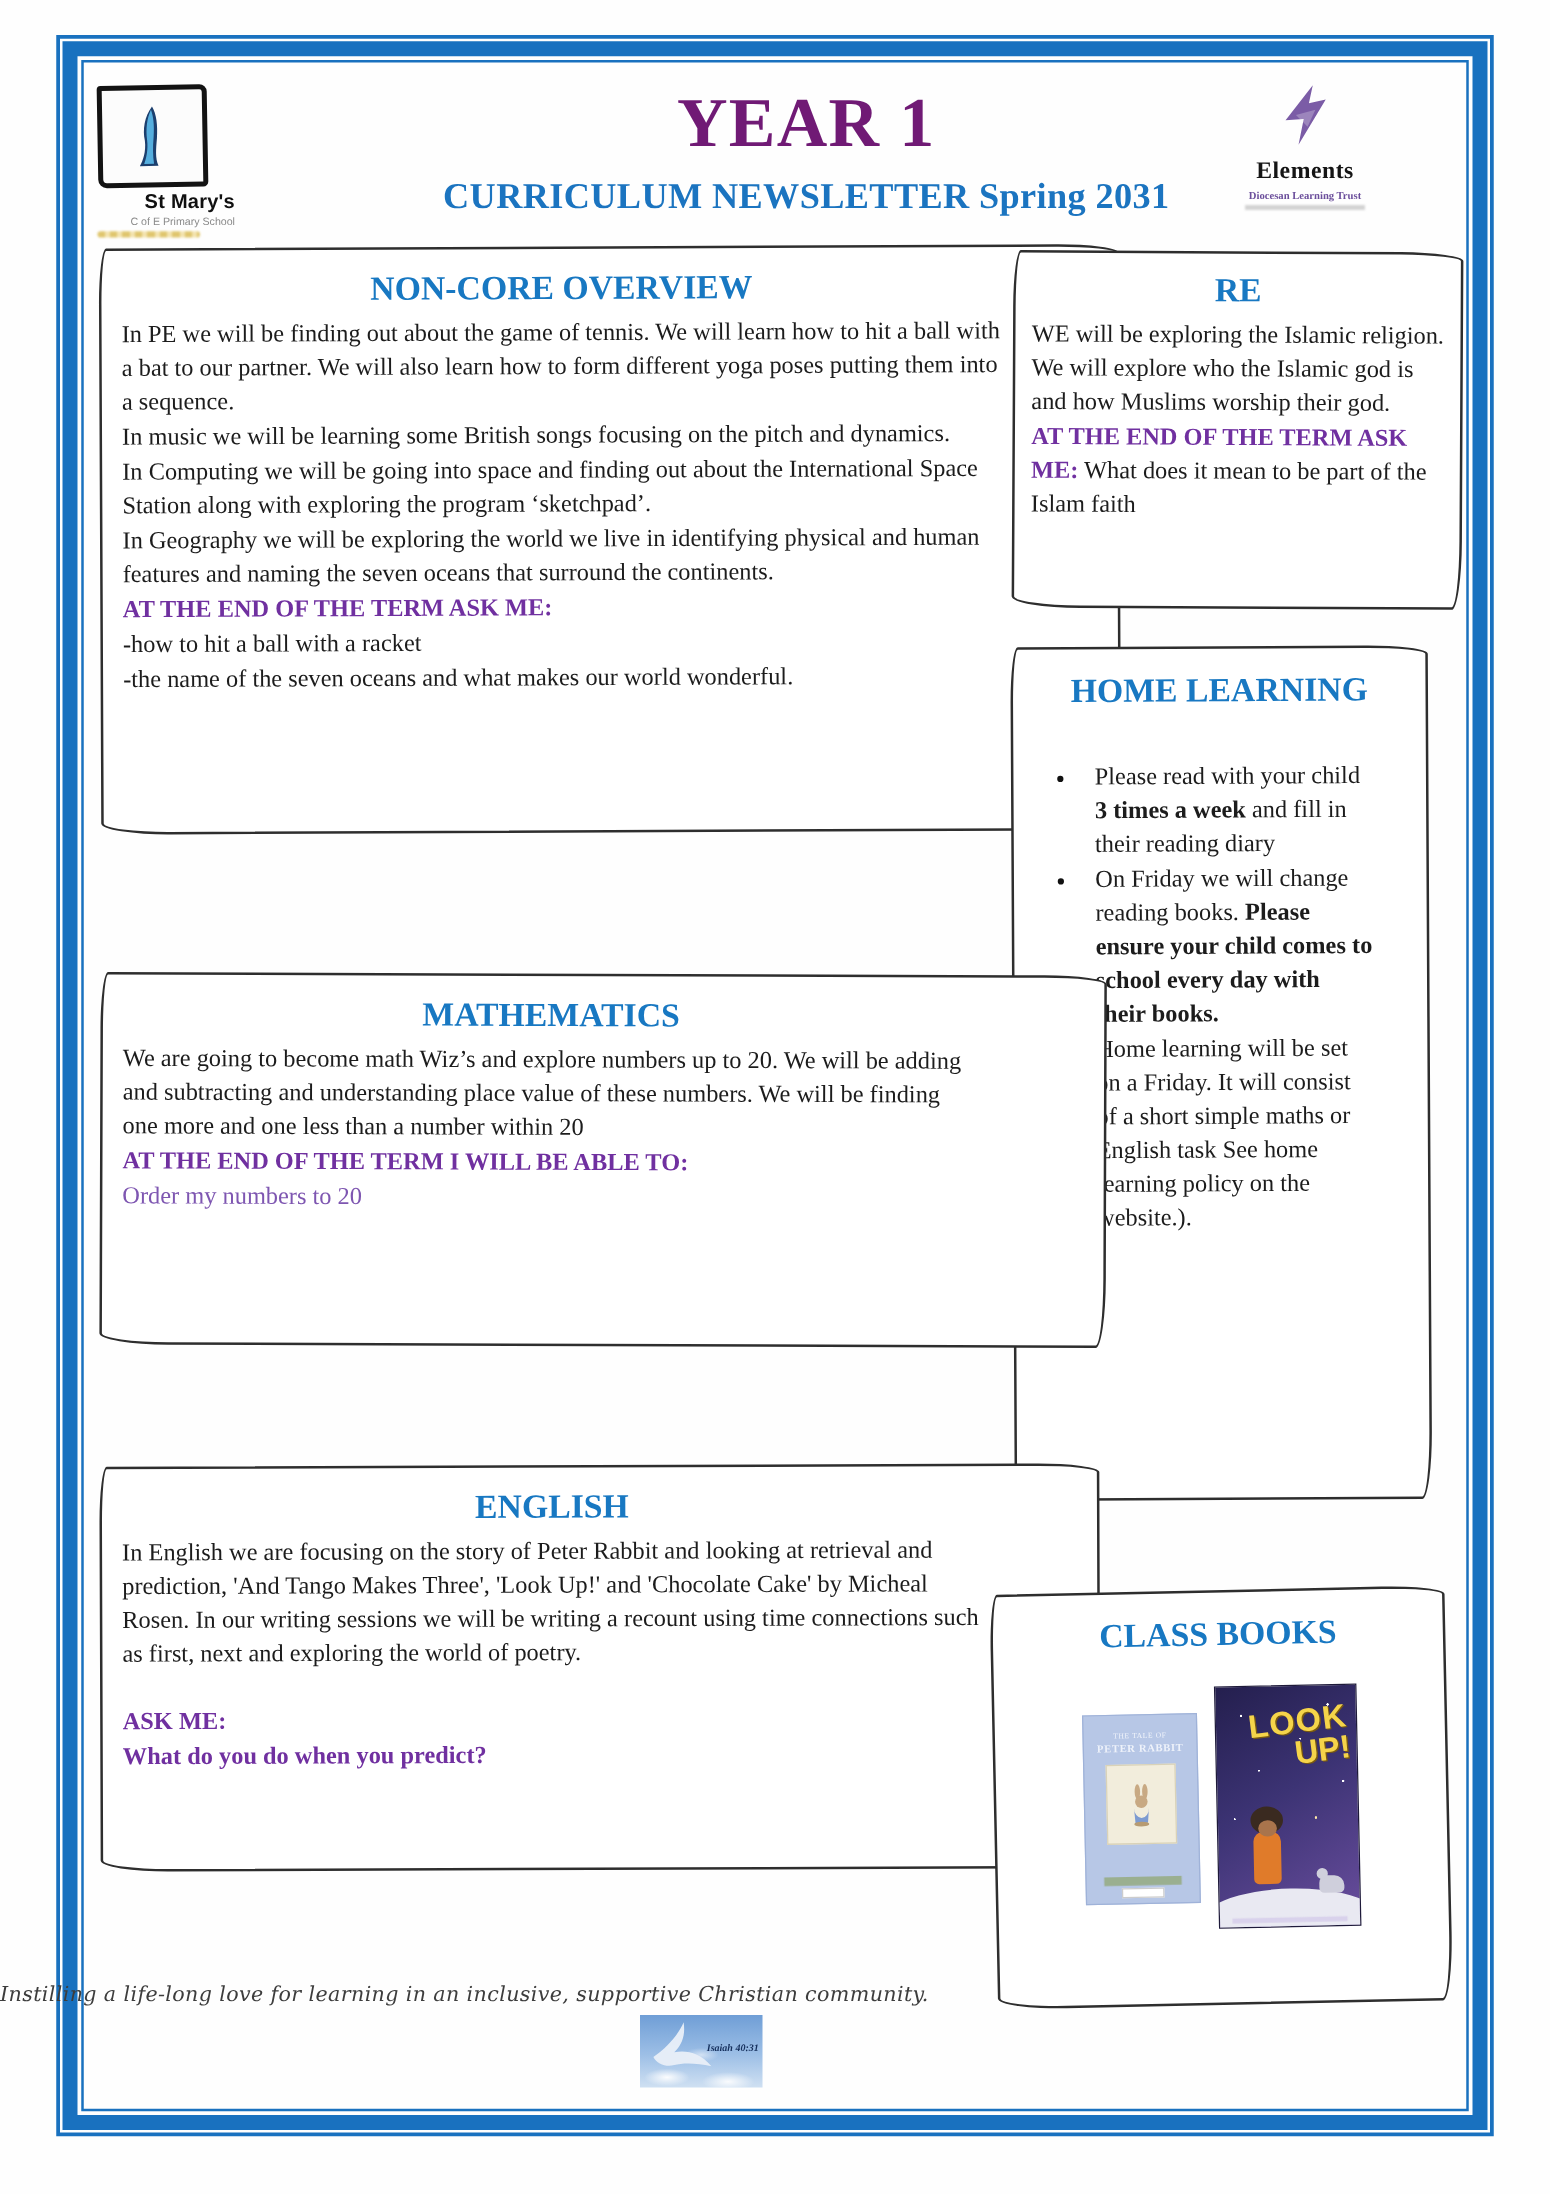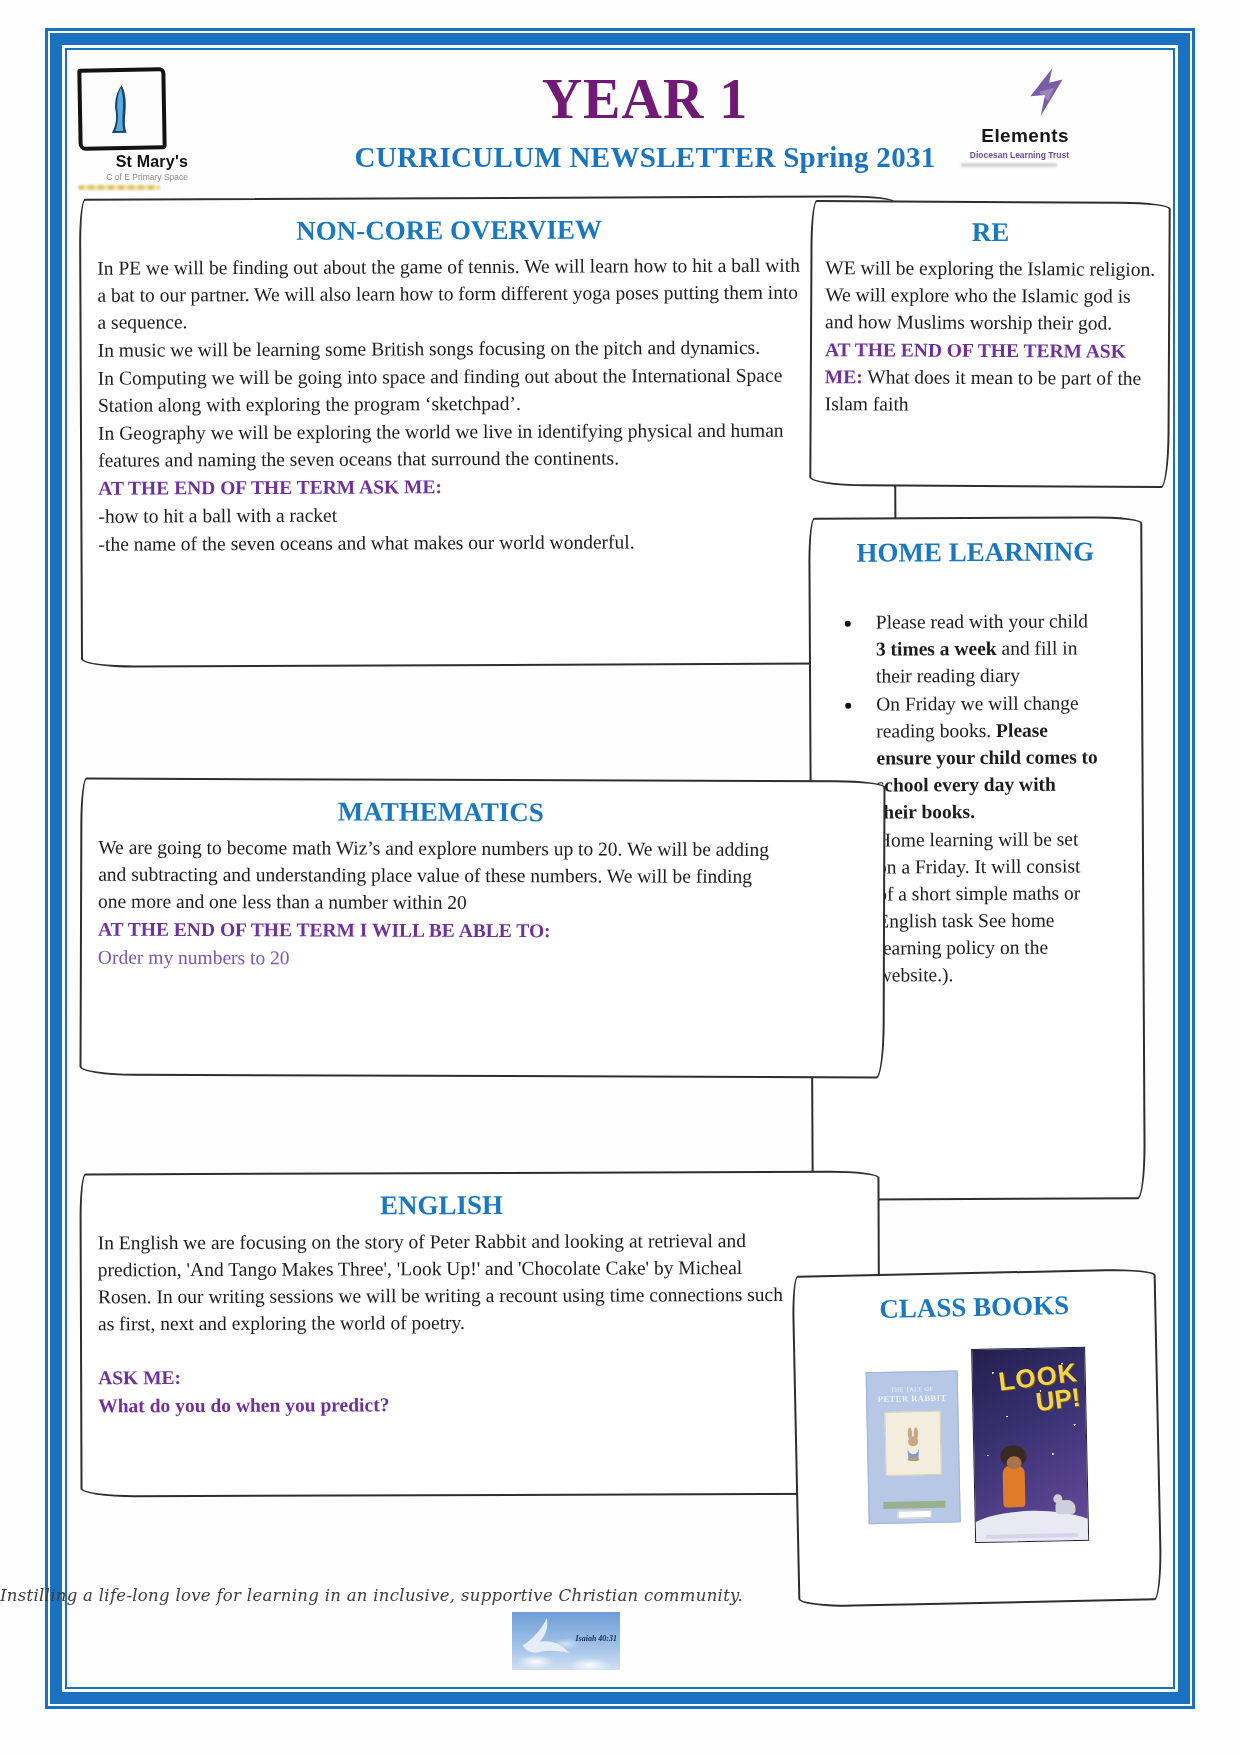--- a/index.html
+++ b/index.html
@@ -17,21 +17,21 @@
   .newsletter-subtitle{font-size:29px;font-weight:bold;color:#1b74c0;margin-top:12px;letter-spacing:.3px;}
 
   .stmarys{position:absolute;left:78px;top:68px;width:110px;text-align:right;font-family:"Liberation Sans",sans-serif;}
   .stm-img{width:80px;height:74px;border:4px solid #131313;border-radius:3px 6px 4px 7px;background:#fcfcfc;
            display:flex;align-items:center;justify-content:center;transform:rotate(-1deg);}
   .stm-name{font-size:16px;font-weight:bold;color:#101010;margin-top:3px;letter-spacing:.2px;}
   .stm-sub{font-size:8.5px;color:#8a8a8a;margin-top:1px;}
   .stm-tag{width:82px;height:5px;margin-top:3px;border-radius:3px;
            background:repeating-linear-gradient(90deg,#d8b84a 0 6px,#f0dc9a 6px 10px);filter:blur(1px);opacity:.8;}
 
-  .elements{position:absolute;left:949px;top:64px;width:120px;text-align:right;font-family:Liberation Sans, sans-serif;}
+  .elements{position:absolute;left:984px;top:64px;width:120px;text-align:center;font-family:Liberation Serif, serif;}
   .el-glyph{width:46px;height:56px;}
   .el-name{font-size:19px;font-weight:bold;color:#151515;letter-spacing:.4px;margin-top:1px;}
   .el-sub{font-size:8.5px;font-weight:bold;color:#6b4e9b;margin-top:3px;}
   .el-tag{width:96px;height:4px;margin:3px auto 0;background:#c9c9c9;filter:blur(1px);opacity:.8;}
 
   
   .sbox{position:absolute;background:#fff;border:2.5px solid #2e2e2e;
         border-radius:6px 50px 8px 55px / 45px 7px 55px 9px;}
   .btitle{text-align:center;font-weight:bold;color:#1878c2;font-size:27px;margin:4px 0 7px;}
   .btext{font-size:19.5px;line-height:27px;}
@@ -82,21 +82,21 @@
   .lu-kid-hair{position:absolute;left:26px;bottom:74px;width:26px;height:22px;background:#3a2a20;border-radius:50%;}
   .lu-kid-face{position:absolute;left:32px;bottom:72px;width:15px;height:13px;background:#a9744c;border-radius:50%;}
   .lu-kid-body{position:absolute;left:28px;bottom:34px;width:22px;height:42px;background:#e07b2a;border-radius:8px 8px 4px 4px;}
   .lu-cat{position:absolute;right:12px;bottom:26px;width:20px;height:14px;background:#cfcfdc;border-radius:6px 8px 4px 4px;}
   .lu-cat::before{content:"";position:absolute;left:-2px;top:-6px;width:9px;height:9px;background:#cfcfdc;border-radius:50%;}
   .lu-credit{position:absolute;bottom:3px;left:10px;right:10px;height:4px;background:#cfc3e8;opacity:.6;filter:blur(.5px);}
 
   
   .motto{position:absolute;left:0;right:0;top:1586px;font-style:italic;
          font-family:"DejaVu Serif",serif;font-size:16.5px;color:#3d3d3d;letter-spacing:.3px;}
-  .verse-img{position:absolute;left:512px;top:1612px;width:108px;height:58px;overflow:hidden;
+  .verse-img{position:absolute;left:512px;top:1612px;width:98px;height:58px;overflow:hidden;
              background:
                radial-gradient(26px 10px at 22% 86%,rgba(255,255,255,.95),transparent 70%),
                radial-gradient(30px 11px at 72% 92%,rgba(255,255,255,.9),transparent 70%),
                radial-gradient(20px 8px at 50% 55%,rgba(255,255,255,.55),transparent 70%),
                linear-gradient(180deg,#6f9ed6 0%,#9dbfe6 55%,#cfe0f2 100%);}
   .verse-bird{position:absolute;left:2px;top:2px;width:62px;height:52px;}
   .verse-text{position:absolute;right:3px;top:22px;font-size:8px;font-weight:bold;font-style:italic;color:#152f5c;}
 </style>
 </head>
 <body>
@@ -110,21 +110,21 @@
     </div>
 
   <div class="stmarys">
     <div class="stm-img">
       <svg viewBox="0 0 50 60" width="44" height="60">
         <path d="M25 3 C18 12 16 24 18 34 C19 44 16 52 13 57 L30 57 C27 50 28 42 29 32 C30 20 29 10 25 3Z" fill="#1c3f6e"></path>
         <path d="M24 6 C20 14 19 24 20 33 C21 42 19 50 17 55 L26 55 C25 48 25 40 26 31 C27 19 26 12 24 6Z" fill="#55aede"></path>
       </svg>
     </div>
     <div class="stm-name">St Mary's</div>
-    <div class="stm-sub">C of E Primary Space</div>
+    <div class="stm-sub">C of E Primary School</div>
     <div class="stm-tag"></div>
   </div>
 
   <div class="header-center">
     <div class="year-title">YEAR 1</div>
     <div class="newsletter-subtitle">CURRICULUM NEWSLETTER Spring 2031</div>
   </div>
 
   <div class="elements">
     <svg class="el-glyph" viewBox="0 0 44 54">

